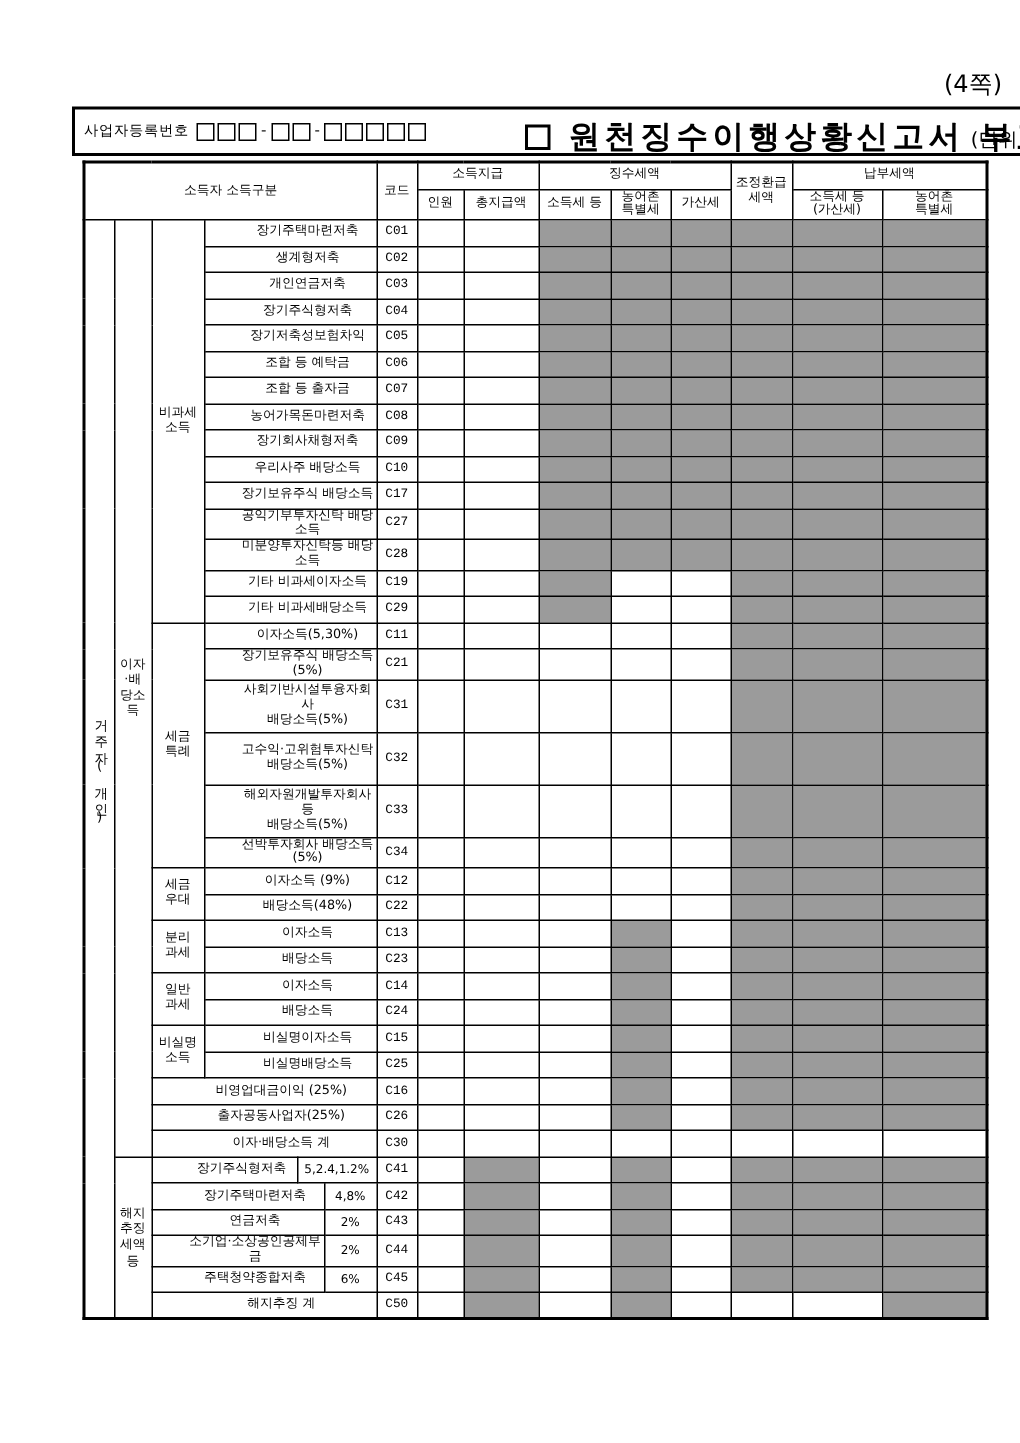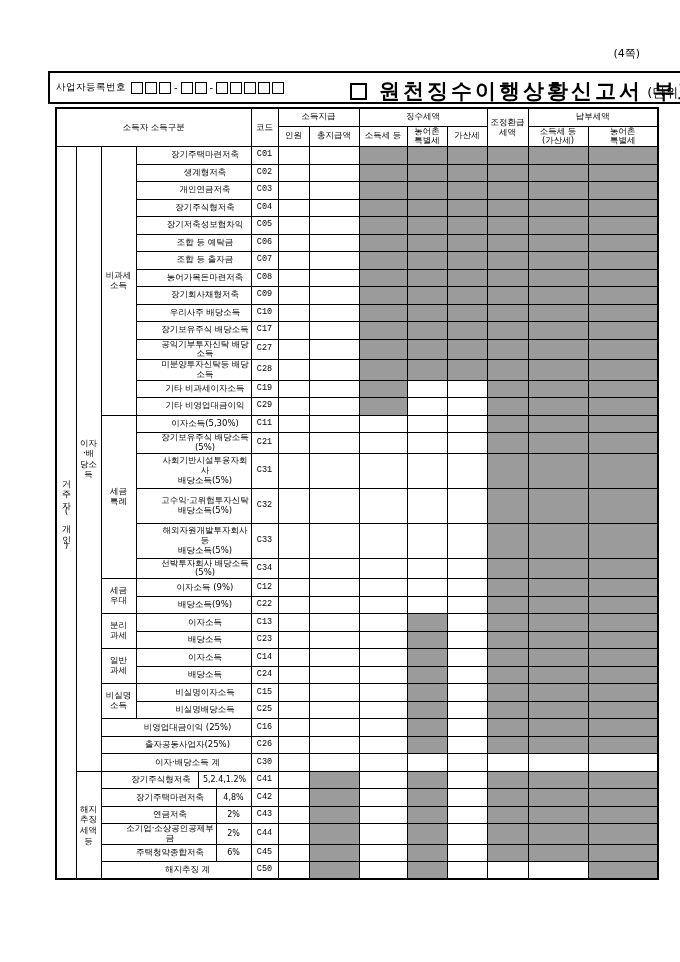--- a/index.html
+++ b/index.html
@@ -3,21 +3,21 @@
 <meta charset="utf-8">
 <style>
   :root{ --gray:#9b9b9b; }
   html,body{margin:0;padding:0;}
   body{
     width:680px;height:962px;background:#ffffff;color:#000;
     font-family:"DejaVu Sans","Liberation Sans",sans-serif;
     position:relative;overflow:hidden;
   }
   .page{position:absolute;inset:0;}
-  .page-marker{position:absolute;top:46px;right:40px;font-size:11px;margin-left:28px;}
+  .page-marker{position:absolute;top:46px;right:12px;font-size:16px;margin-left:28px;}
   .title-box{
     position:absolute;left:48px;top:71px;width:667px;height:33px;
     border:2px solid #000;box-sizing:border-box;
   }
   .bizno{position:absolute;left:6px;top:8px;display:flex;align-items:center;font-size:9.5px;}
   .bizno-label{margin-right:4px;letter-spacing:0.5px;}
   .boxes{display:flex;align-items:center;}
   .bizbox{width:10px;height:10px;border:1.5px solid #000;margin:0 1px;display:inline-block;}
   .dash{margin:0 2px;font-size:10px;}
   .main-title{
@@ -295,21 +295,21 @@
           <td class="w"></td>
           <td class="w"></td>
           <td class="g"></td>
           <td class="w"></td>
           <td class="w"></td>
           <td class="g"></td>
           <td class="g"></td>
           <td class="g"></td>
         </tr>
         <tr>
-          <td class="lab" colspan="3">기타 비영업대금이익</td>
+          <td class="lab" colspan="3">기타 비과세배당소득</td>
           <td class="code">C29</td>
           <td class="w"></td>
           <td class="w"></td>
           <td class="g"></td>
           <td class="w"></td>
           <td class="w"></td>
           <td class="g"></td>
           <td class="g"></td>
           <td class="g"></td>
         </tr>
@@ -398,21 +398,21 @@
           <td class="w"></td>
           <td class="w"></td>
           <td class="w"></td>
           <td class="w"></td>
           <td class="w"></td>
           <td class="g"></td>
           <td class="g"></td>
           <td class="g"></td>
         </tr>
         <tr>
-          <td class="lab" colspan="3">배당소득(9%)</td>
+          <td class="lab" colspan="3">배당소득(48%)</td>
           <td class="code">C22</td>
           <td class="w"></td>
           <td class="w"></td>
           <td class="w"></td>
           <td class="w"></td>
           <td class="w"></td>
           <td class="g"></td>
           <td class="g"></td>
           <td class="g"></td>
         </tr>

